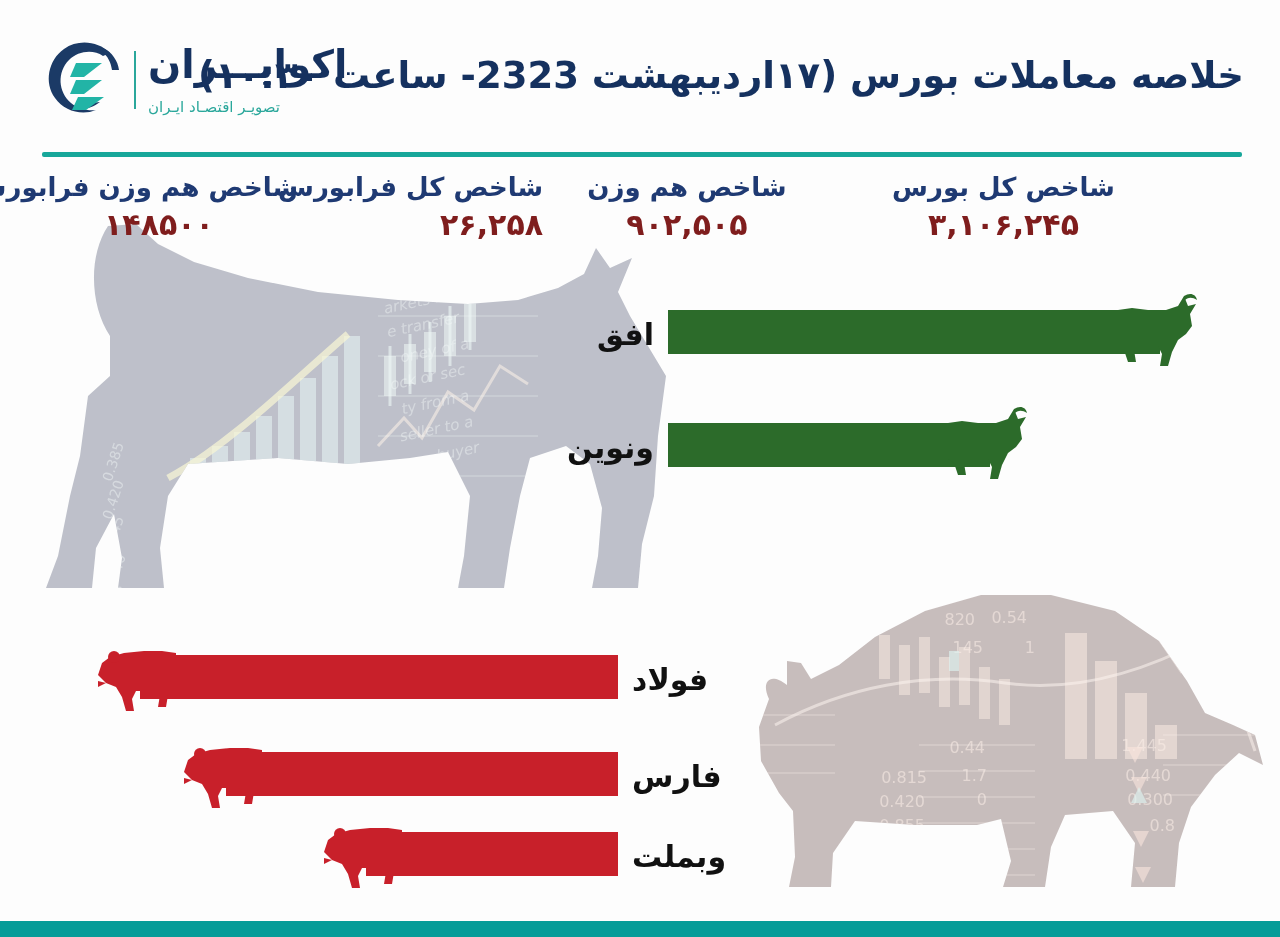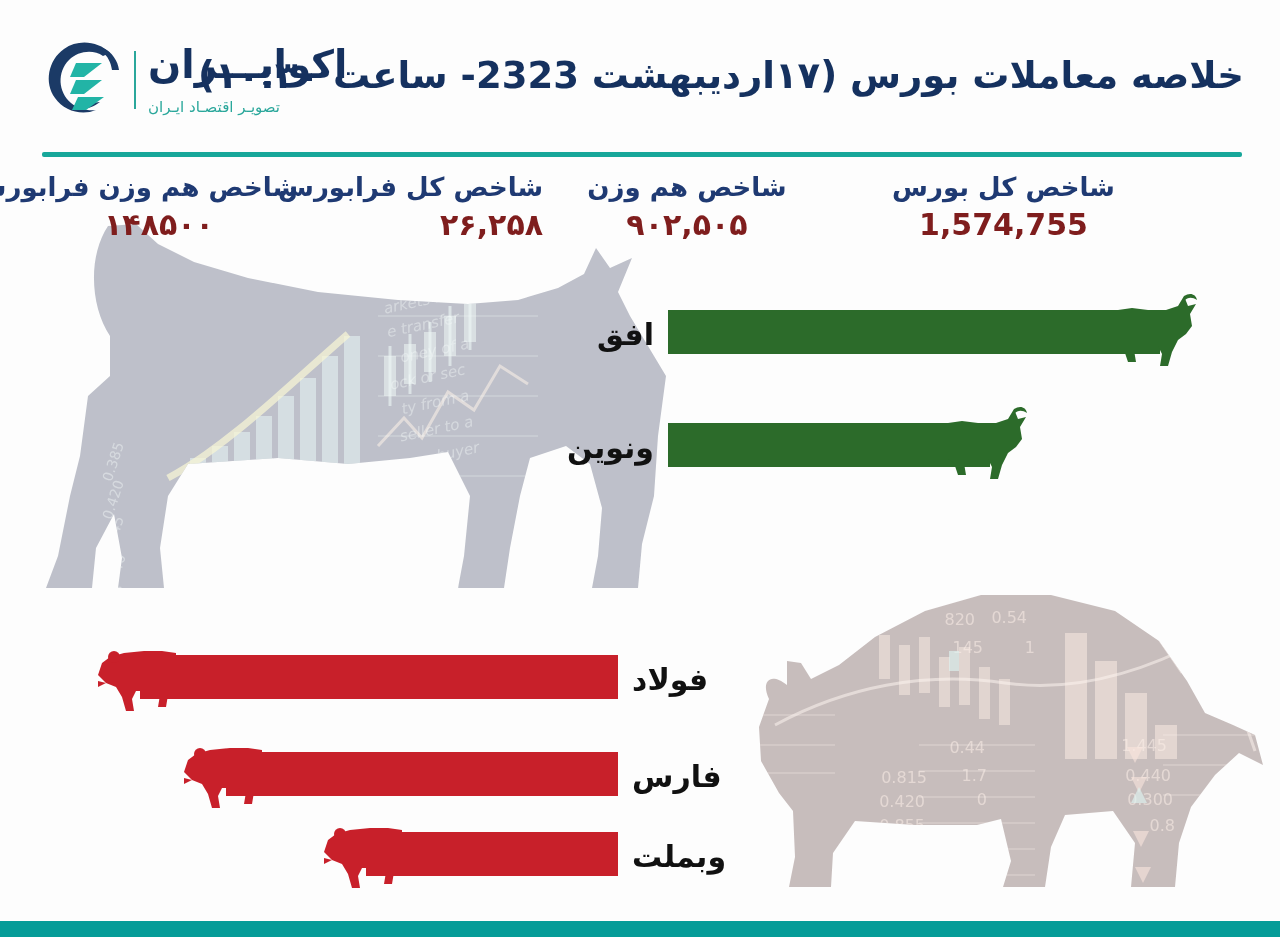--- a/index.html
+++ b/index.html
@@ -377,21 +377,21 @@
         <span class="logo-tag">تصویـر اقتصـاد ایـران</span>
       </div>
     </div>
 
     <div class="header-rule"></div>
   </div>
 
   <div class="index-row">
     <div class="index-cell c3">
       <div class="index-label">شاخص کل بورس</div>
-      <div class="index-value">1,574,755</div>
+      <div class="index-value">۳,۱۰۶,۲۴۵</div>
     </div>
     <div class="index-cell c2">
       <div class="index-label">شاخص هم وزن</div>
       <div class="index-value">۹۰۲,۵۰۵</div>
     </div>
     <div class="index-cell c1">
       <div class="index-label">شاخص کل فرابورس</div>
       <div class="index-value">۲۶,۲۵۸</div>
     </div>
     <div class="index-cell c0">

